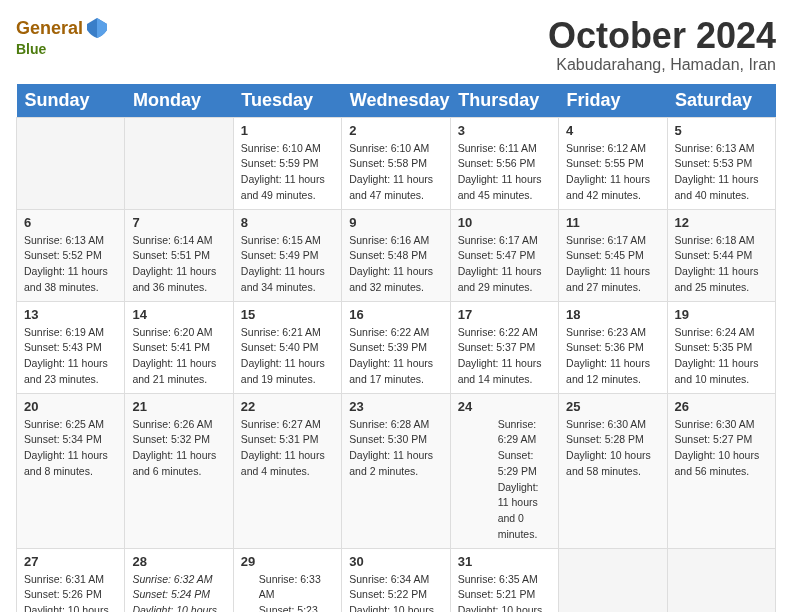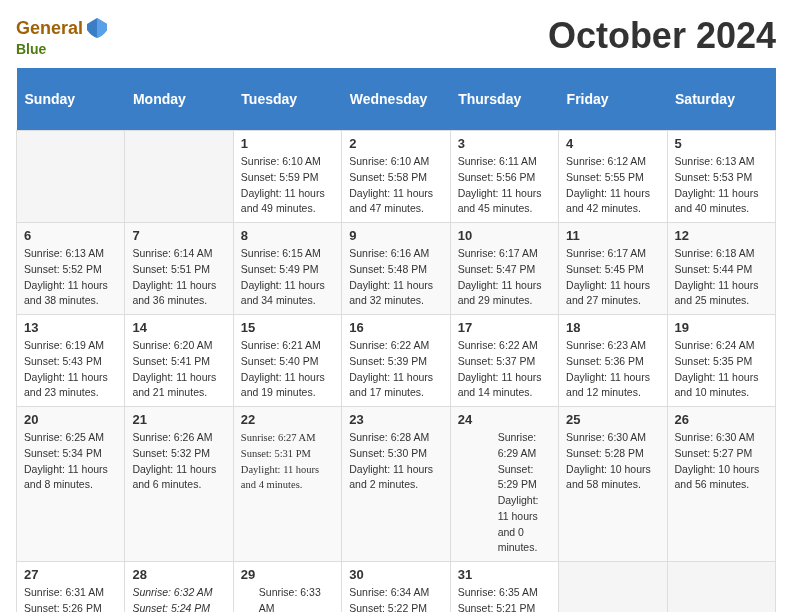--- a/index.html
+++ b/index.html
@@ -50,22 +50,22 @@
     }
     table {
       width: 100%;
       border-collapse: collapse;
       table-layout: fixed;
     }
     th {
       background-color: #3a7ec8;
       color: white;
       text-align: left;
-      padding: 23px 8px;
-      font-size: 14px;
+      padding: 6px 8px;
+      font-size: 18px;
       font-weight: bold;
     }
     td {
       border: 1px solid #ddd;
       vertical-align: top;
       padding: 5px 7px;
       font-size: 11px;
       color: #333;
       height: 80px;
     }
@@ -102,20 +102,21 @@
         <svg class="logo-icon" viewBox="0 0 24 24">
           <path d="M12 2 L22 8 L22 14 Q18 20 12 22 Q6 20 2 14 L2 8 Z" fill="#3a7ec8"></path>
           <path d="M12 2 L22 8 L22 14 Q18 20 12 22" fill="#5aa0e8"></path>
         </svg>
       </div>
       <span class="logo-text-blue">Blue</span>
     </div>
   </div>
   <div class="title-area">
     <div class="month-title">October 2024</div>
+    <div class="location-title">Kabudarahang, Hamadan, Iran</div>
   </div>
 </div>
 
 <table>
   <thead>
     <tr id="header-row">
         <th>Sunday</th>
         <th>Monday</th>
         <th>Tuesday</th>
         <th>Wednesday</th>
@@ -276,21 +277,21 @@
         </td>
         <td>
           <span class="day-num">21</span>
           <div class="cell-info" style="white-space: pre-line;">Sunrise: 6:26 AM
 Sunset: 5:32 PM
 Daylight: 11 hours
 and 6 minutes.</div>
         </td>
         <td>
           <span class="day-num">22</span>
-          <div class="cell-info" style="white-space: pre-line; font-family: Liberation Serif, serif;">Sunrise: 6:27 AM
+          <div class="cell-info" style="white-space: pre-line;">Sunrise: 6:27 AM
 Sunset: 5:31 PM
 Daylight: 11 hours
 and 4 minutes.</div>
         </td>
         <td>
           <span class="day-num">23</span>
           <div class="cell-info" style="white-space: pre-line;">Sunrise: 6:28 AM
 Sunset: 5:30 PM
 Daylight: 11 hours
 and 2 minutes.</div>

